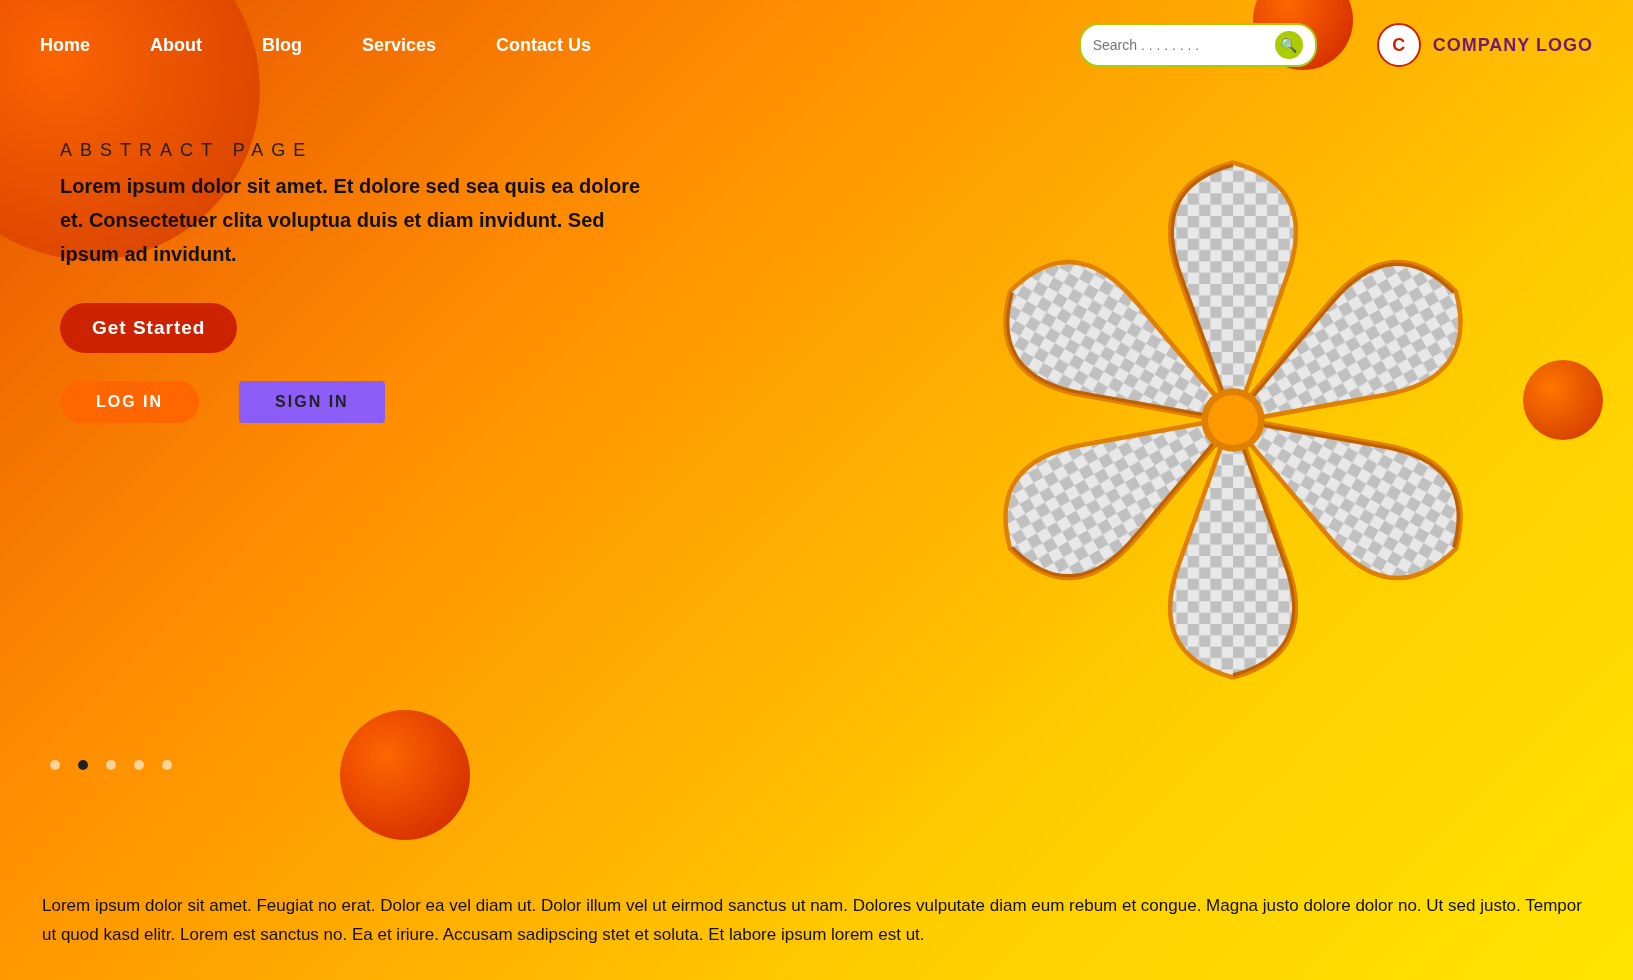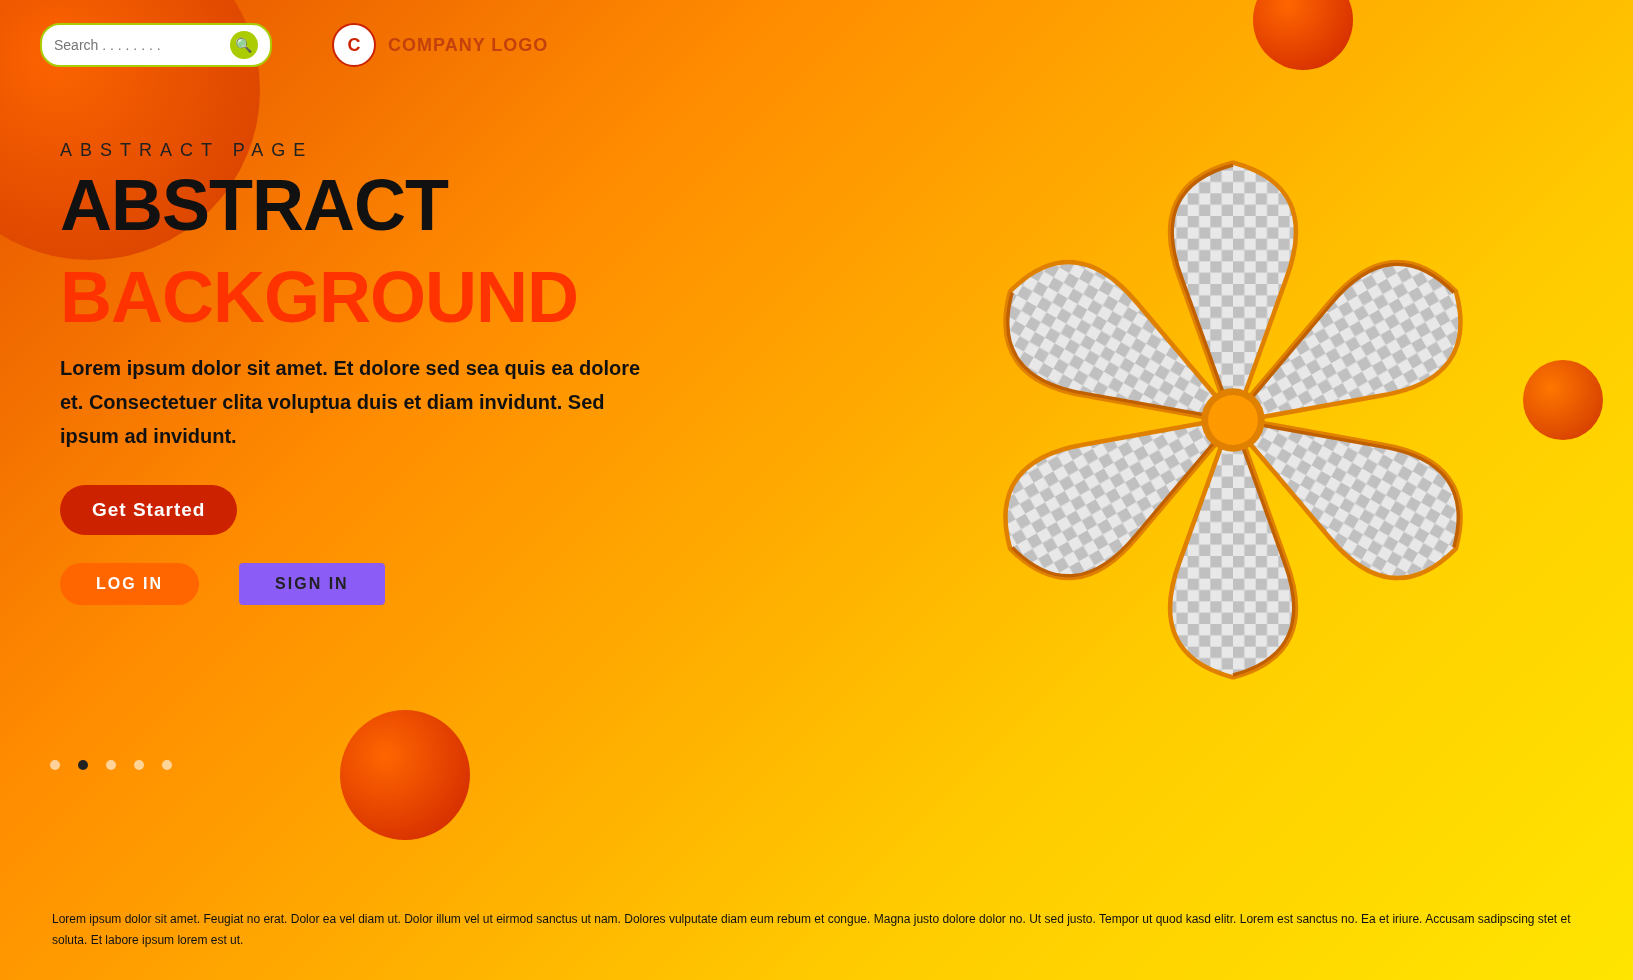--- a/index.html
+++ b/index.html
@@ -74,21 +74,21 @@
       font-size: 18px;
       text-decoration: none;
       cursor: pointer;
     }
     .search-container {
       display: flex;
       align-items: center;
       background: #fff;
       border-radius: 20px;
       padding: 6px 12px;
-      gap: 16px;
+      gap: 22px;
       border: 2px solid #aacc00;
     }
     .search-input {
       border: none;
       outline: none;
       font-size: 14px;
       color: #888;
       width: 160px;
       background: transparent;
     }
@@ -120,21 +120,21 @@
       display: flex;
       align-items: center;
       justify-content: center;
       font-weight: 900;
       font-size: 18px;
       color: #cc2200;
     }
     .logo-text {
       font-weight: 900;
       font-size: 18px;
-      color: #c2410c;
+      color: #701a75;
       letter-spacing: 1px;
     }
 
     
     .hero-content {
       position: absolute;
       top: 140px;
       left: 60px;
       max-width: 640px;
       z-index: 5;
@@ -234,23 +234,23 @@
       cursor: pointer;
     }
     .dot.active {
       background: #222;
     }
 
     
     .bottom-text {
       position: absolute;
       bottom: 30px;
-      left: 52px;
+      left: 42px;
       right: 50px;
-      font-size: 12px;
+      font-size: 17px;
       color: #111;
       line-height: 1.7;
       z-index: 5;
       font-weight: 500;
     }
 
     
     .flower-container {
       position: absolute;
       right: 60px;
@@ -270,38 +270,41 @@
   </style>
 </head>
 <body>
 
 <div class="deco-circle-left-top"></div>
 <div class="deco-circle-right-top"></div>
 <div class="deco-circle-right-mid"></div>
 <div class="deco-circle-bottom-mid"></div>
 
 <nav class="navbar">
+  <div class="nav-links">
+    <a class="nav-link">Home</a>
+    <a class="nav-link">About</a>
+    <a class="nav-link">Blog</a>
+    <a class="nav-link">Services</a>
+    <a class="nav-link">Contact Us</a>
+  </div>
   <div class="search-container">
     <input class="search-input" type="text" placeholder="Search . . . . . . . ." style="">
     <button class="search-btn">
       <span>🔍</span>
     </button>
   </div>
   <div class="logo-area">
     <div class="logo-icon">C</div>
     <span class="logo-text">COMPANY LOGO</span>
   </div>
 </nav>
 
 <div class="hero-content">
   <div class="landing-label">ABSTRACT PAGE</div>
-  <div class="hero-title">
-    <span class="hero-title-black">ABSTRACT</span>
-    <span class="hero-title-orange">BACKGROUND</span>
-  </div>
   <p class="hero-description">Lorem ipsum dolor sit amet. Et dolore sed sea quis ea dolore et.
 Consectetuer clita voluptua duis et diam invidunt. Sed ipsum ad invidunt.</p>
   <button class="btn-get-started">Get Started</button>
   <div class="auth-buttons">
     <button class="btn-login">LOG IN</button>
     <button class="btn-signin">SIGN IN</button>
   </div>
 </div>
 
 <div class="slider-dots">

